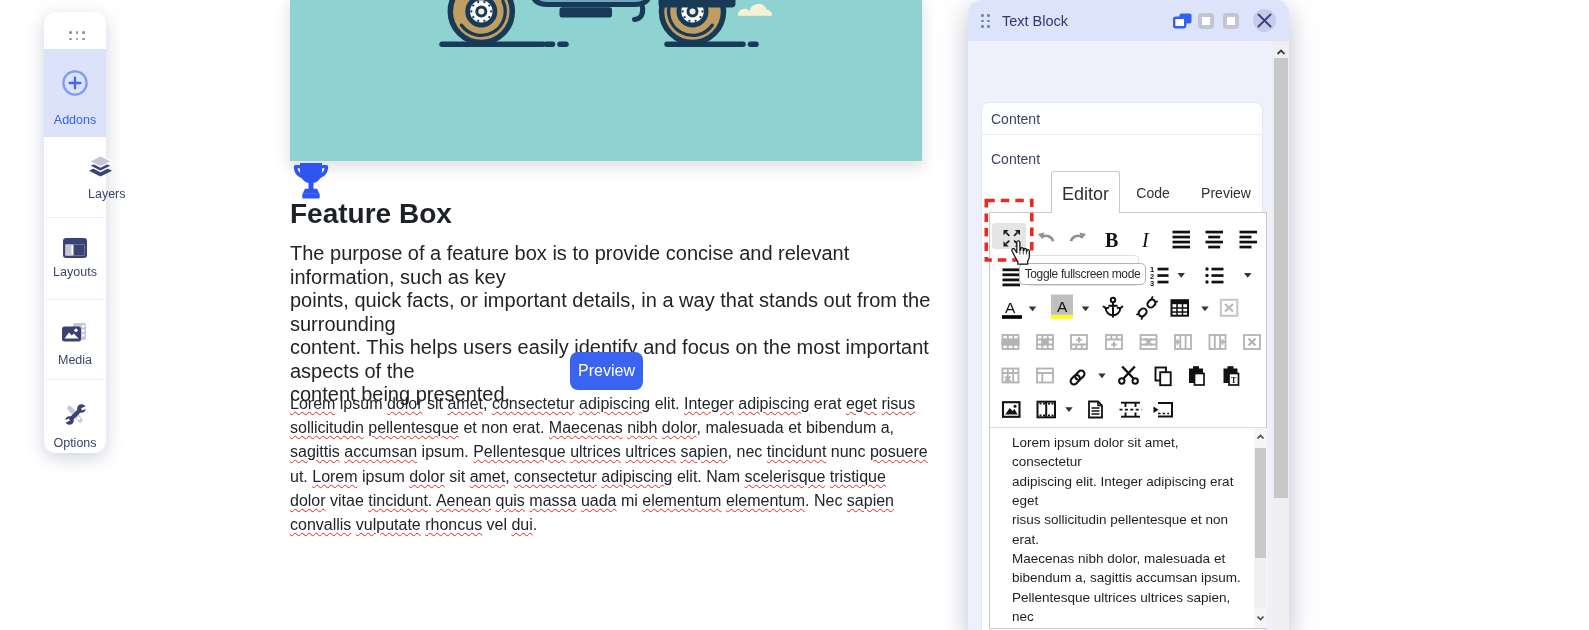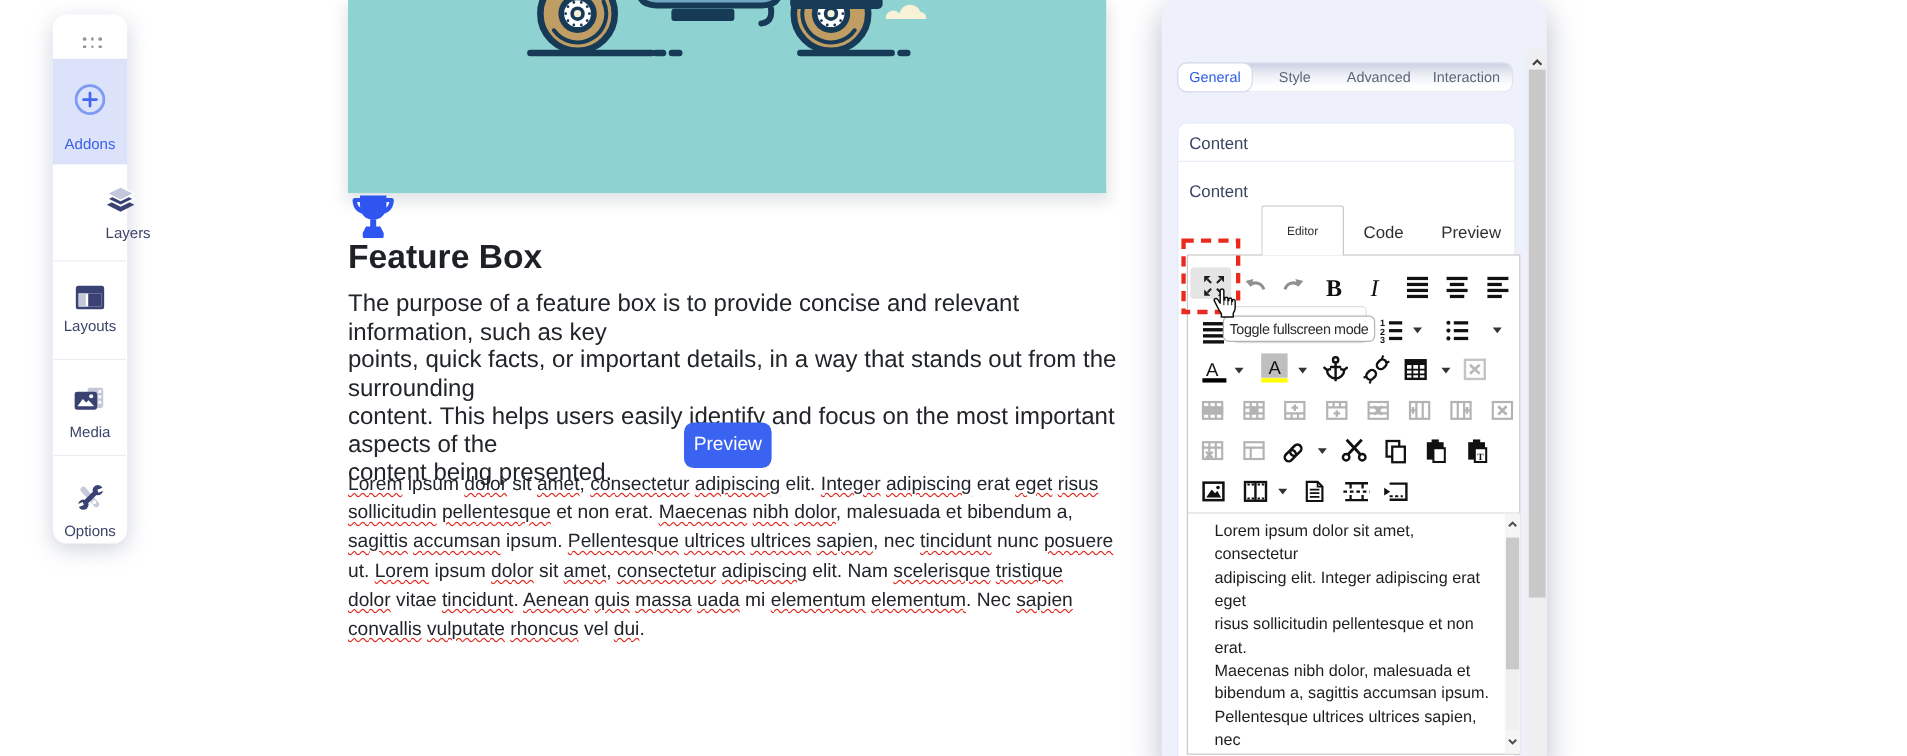--- a/index.html
+++ b/index.html
@@ -61,21 +61,21 @@
   #card { position:absolute; left:13px; top:102px; width:282px; height:538px;
     background:#fff; border:1px solid #e3e8f4; border-radius:8px 8px 0 0; }
   #card-h { position:absolute; left:0; top:0; width:280px; height:32px;
     border-bottom:1px solid #e7ebf5; }
   #card-h span, #c-label { position:absolute; left:9px; font-size:14px; color:#3b4461; }
   #c-label { font-size:14px; }
 
   
   #ed-tab { position:absolute; left:69px; top:68px; width:69px; height:42px;
     background:#fff; border:1px solid #c9c9c9; border-bottom:none; border-radius:3px 3px 0 0;
-    z-index:3; font-size:10px; color:#2f2f2f; text-align:center; line-height:44px; }
+    z-index:3; font-size:18px; color:#2f2f2f; text-align:center; line-height:44px; }
   .ed-lbl { position:absolute; top:68px; height:42px; font-size:14px; color:#2f2f2f;
     line-height:44px; text-align:center; }
 
   
   #edbox { position:absolute; left:7px; top:109px; width:278px; height:417px;
     border:1px solid #c9c9c9; background:#fff; }
   #fsbtn { position:absolute; left:2px; top:10px; width:34px; height:26px;
     background:#e4e4e4; border-radius:3px; }
   #tadiv { position:absolute; left:0px; top:214px; width:276px; height:1px; background:#dcdcdc; }
   #tatext { position:absolute; left:1px; top:215px; width:262px; height:200px;
@@ -237,27 +237,43 @@
 content being presented.</div>
 <div id="fb-btn">Preview</div>
 <div id="fb-lorem"><u class="sq">Lorem</u> ipsum <u class="sq">dolor</u> sit <u class="sq">amet</u>, <u class="sq">consectetur</u> <u class="sq">adipiscing</u> elit. <u class="sq">Integer</u> <u class="sq">adipiscing</u> erat <u class="sq">eget</u> <u class="sq">risus</u><br>
 <u class="sq">sollicitudin</u> <u class="sq">pellentesque</u> et non erat. <u class="sq">Maecenas</u> <u class="sq">nibh</u> <u class="sq">dolor</u>, malesuada et bibendum a,<br>
 <u class="sq">sagittis</u> <u class="sq">accumsan</u> ipsum. <u class="sq">Pellentesque</u> <u class="sq">ultrices</u> <u class="sq">ultrices</u> <u class="sq">sapien</u>, nec <u class="sq">tincidunt</u> nunc <u class="sq">posuere</u><br>
 ut. <u class="sq">Lorem</u> ipsum <u class="sq">dolor</u> sit <u class="sq">amet</u>, <u class="sq">consectetur</u> <u class="sq">adipiscing</u> elit. Nam <u class="sq">scelerisque</u> <u class="sq">tristique</u><br>
 <u class="sq">dolor</u> vitae <u class="sq">tincidunt</u>. <u class="sq">Aenean</u> <u class="sq">quis</u> <u class="sq">massa</u> <u class="sq">uada</u> mi <u class="sq">elementum</u> <u class="sq">elementum</u>. Nec <u class="sq">sapien</u><br>
 <u class="sq">convallis</u> <u class="sq">vulputate</u> <u class="sq">rhoncus</u> vel <u class="sq">dui</u>.</div>
 
 <div id="panel">
-
-  <div id="p-tabs">
-    <div id="p-tab-active">General</div>
-    <div class="p-tab" style="left:68px;width:60px;">Style</div>
-    <div class="p-tab" style="left:138px;width:60px;">Advanced</div>
-    <div class="p-tab" style="left:207px;width:68px;">Interaction</div>
-  </div>
+  <div id="p-head">
+    <div class="p-dots">
+      <i style="left:13px;top:14px"></i>
+        <i style="left:19px;top:14px"></i>
+      <i style="left:13px;top:19.5px"></i>
+        <i style="left:19px;top:19.5px"></i>
+      <i style="left:13px;top:25px"></i>
+        <i style="left:19px;top:25px"></i>
+    </div>
+    <div id="p-title">Text Block</div>
+    <svg style="position:absolute;left:205px;top:13px;" width="19" height="16" viewBox="0 0 19 16">
+      <rect x="6.5" y="0.5" width="12" height="10" rx="2" fill="#2f62f3"></rect>
+      <rect x="1.2" y="4.7" width="11" height="9.6" rx="1.5" fill="#fff" stroke="#2f62f3" stroke-width="2.4"></rect>
+    </svg>
+    <div class="graybox" style="left:230px;"></div>
+    <div class="graybox" style="left:255px;"></div>
+    <div id="p-close">
+      <svg width="23" height="23" viewBox="0 0 23 23">
+        <path d="M5.5 5.5 L17.5 17.5 M17.5 5.5 L5.5 17.5" stroke="#39437e" stroke-width="1.9" stroke-linecap="round"></path>
+      </svg>
+    </div>
+  </div>
+
 
   <div id="card">
     <div id="card-h">
         <span style="top:8px;">Content</span>
       </div>
     <div id="c-label" style="top:48px;">Content</div>
     <div id="ed-tab">Editor</div>
     <div class="ed-lbl" style="left:140px;width:62px;">Code</div>
     <div class="ed-lbl" style="left:208px;width:72px;">Preview</div>
 

